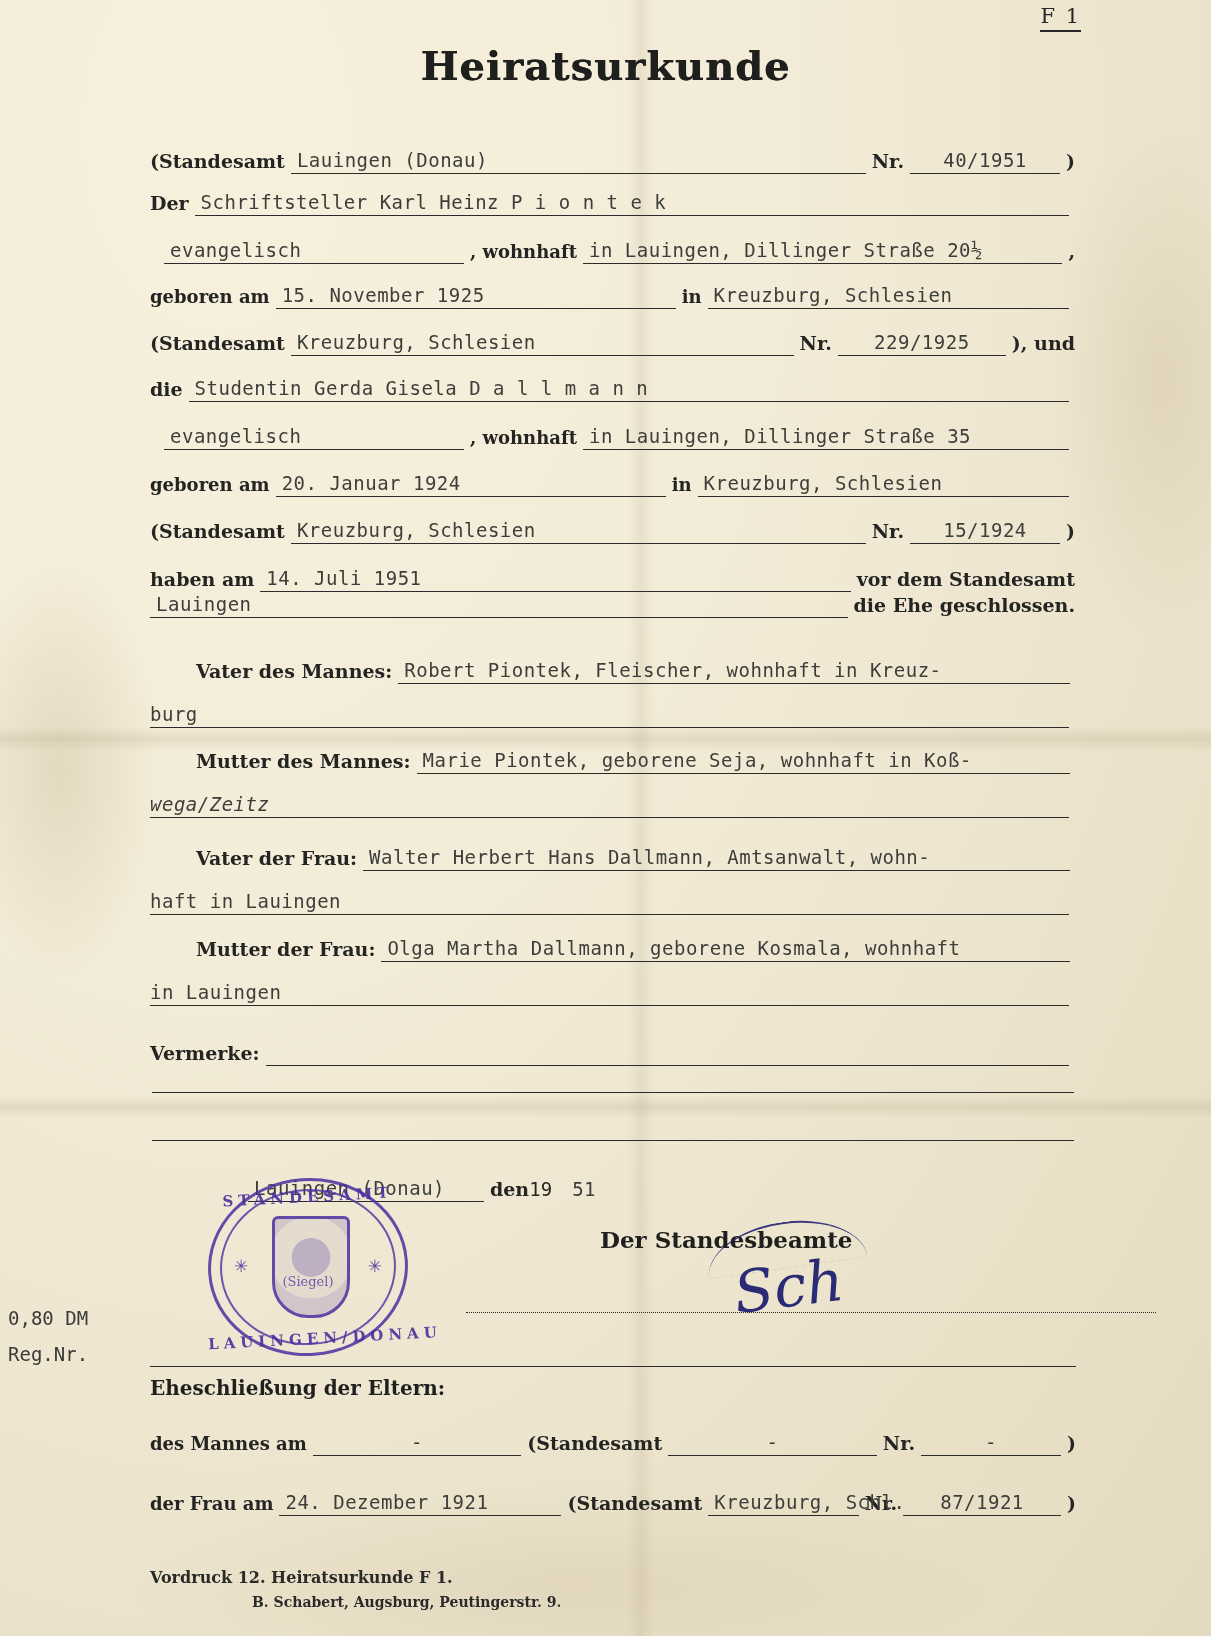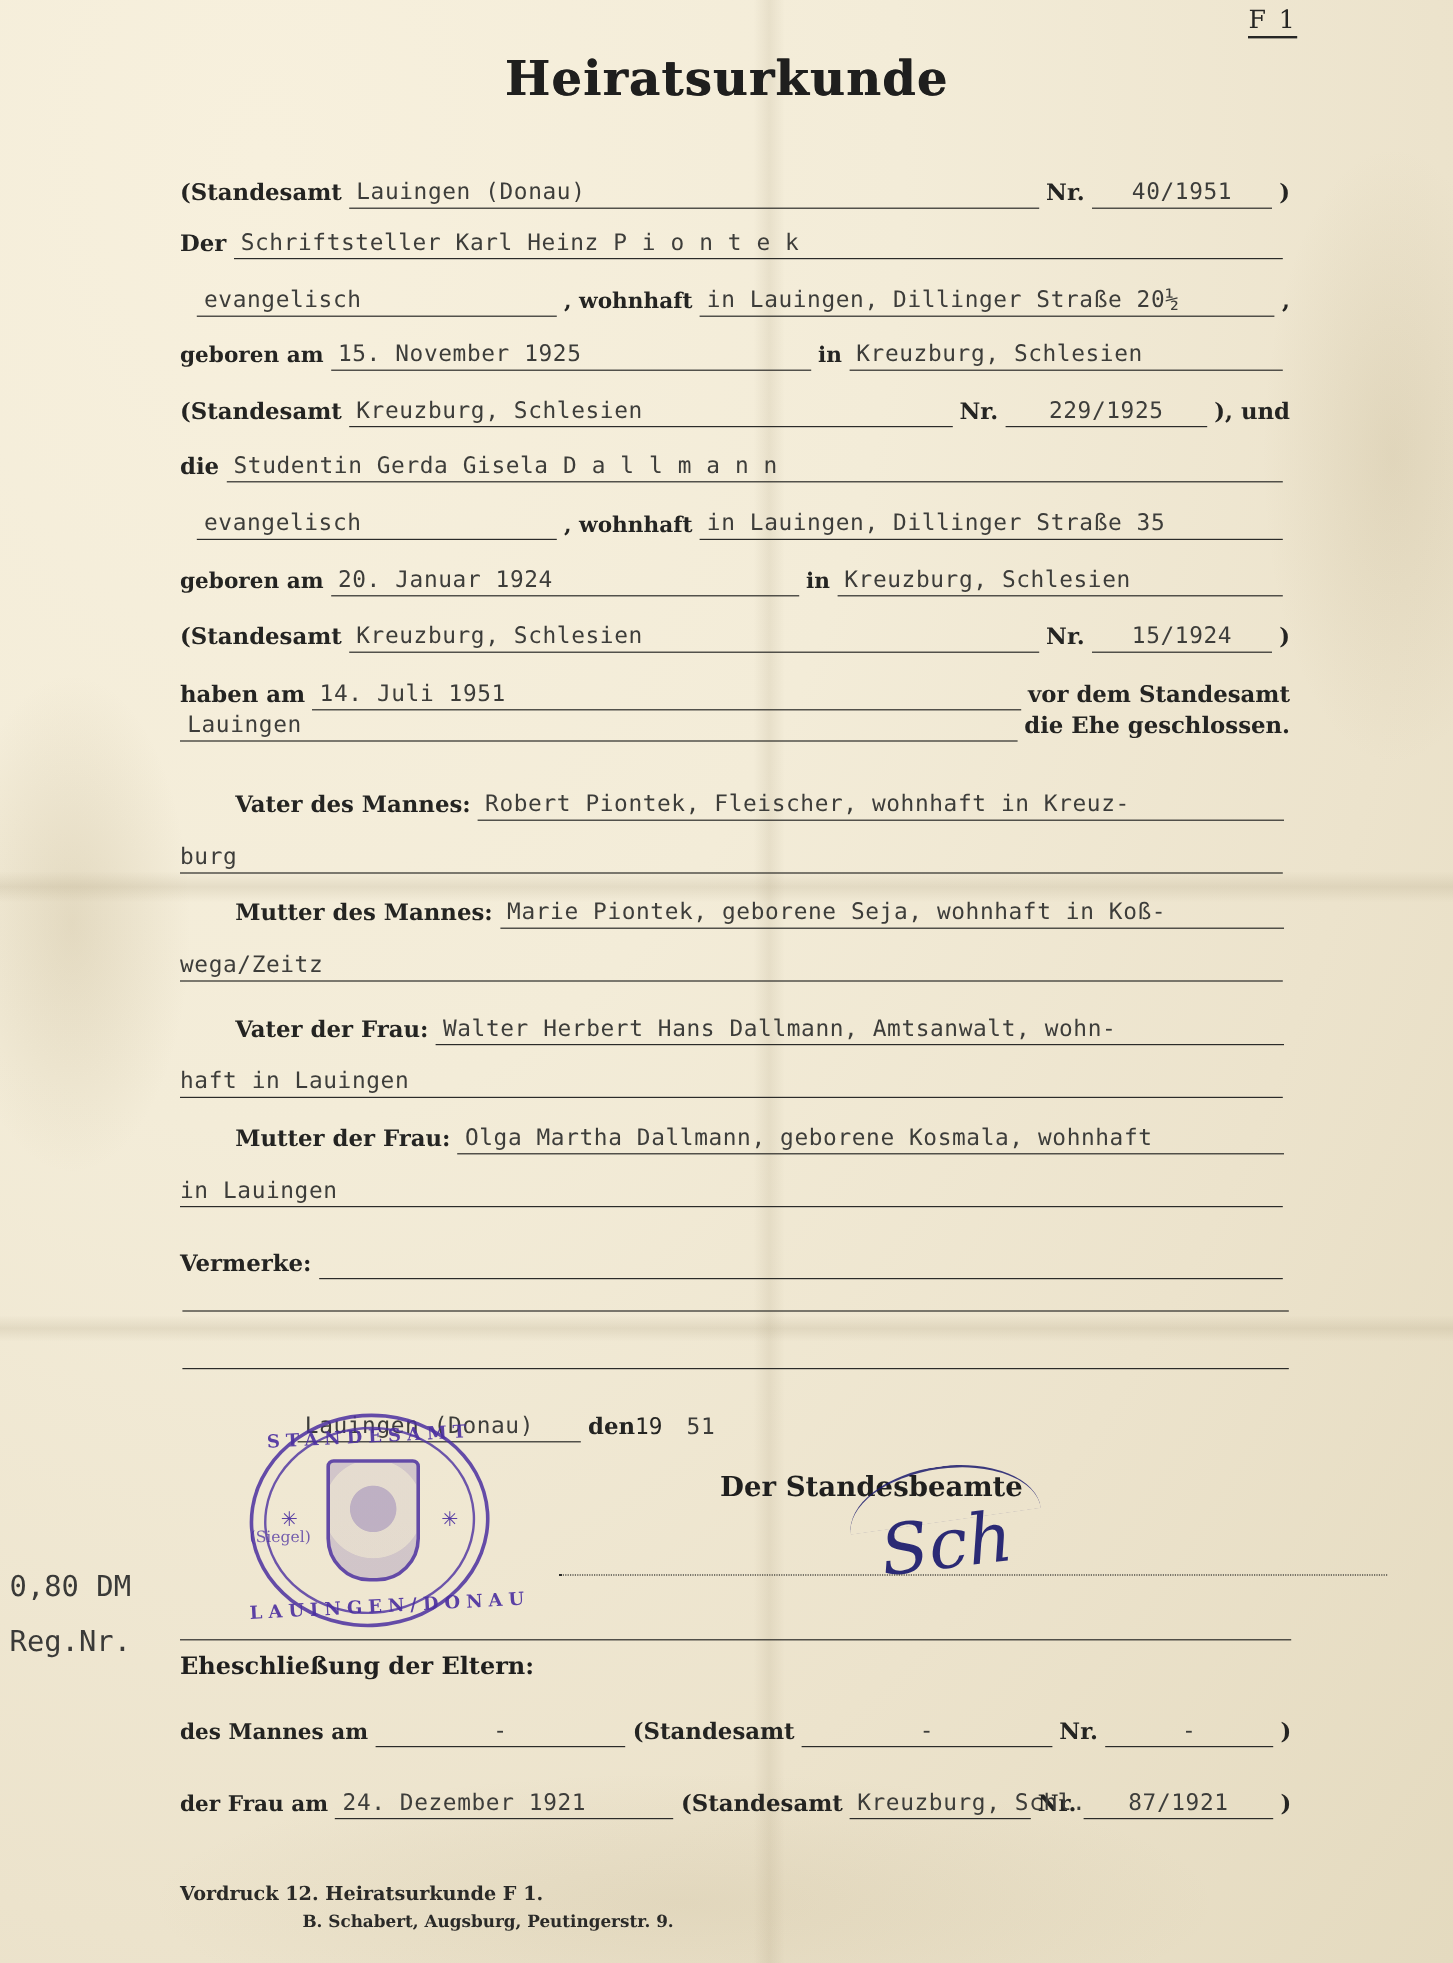--- a/index.html
+++ b/index.html
@@ -164,20 +164,21 @@
   #seal .seal-top { top: 10px; transform: rotate(-3deg); }
   #seal .seal-bot { bottom: 8px; transform: rotate(-3deg) scaleX(1); }
   #seal .seal-star-l, #seal .seal-star-r {
     position:absolute; top: 78px; color:#4b2fa0; font-size: 17px; opacity:.9;
   }
   #seal .seal-star-l { left: 26px; }
   #seal .seal-star-r { right: 26px; }
   #seal .siegel {
     position: absolute;
     left: 0; right: 0; top: 96px;
+    text-align: center;
     color: #4b2fa0;
     font-family: "DejaVu Serif", serif;
     font-size: 13px;
     opacity: 0.75;
   }
 
   
   #signature {
     position: absolute;
     left: 735px; top: 1248px;
@@ -198,21 +199,21 @@
     transform: rotate(-8deg);
     opacity:.85;
     pointer-events:none;
   }
 
   
   #fee {
     position: absolute;
     left: 8px; top: 1300px;
     font-family: "DejaVu Sans Mono", monospace;
-    font-size: 24px;
+    font-size: 19px;
     color: #3a3a38;
     line-height: 1.9;
   }
 
   
   #footer1 {
     position: absolute;
     left: 150px; top: 1568px;
     font-family: "DejaVu Serif", serif;
     font-weight: 700;
@@ -368,21 +369,21 @@
       <span class="tx">Robert Piontek, Fleischer, wohnhaft in Kreuz-</span>
     </span>
   </div>
 
   <div class="row" style="top:730px;left:196px;width:880px;justify-content:space-between;">
     <span class="lbl">Mutter des Mannes:</span>
     <span class="fill">
       <span class="tx">Marie Piontek, geborene Seja, wohnhaft in Koß-</span>
     </span>
   </div>
-  <div class="row" style="top:774px;left:150px;width:925px;">
+  <div class="row" style="top:774px;left:150px;width:925px;font-style:italic;">
     <span class="fill" style="margin-left:0;">
       <span class="tx" style="left:0;">wega/Zeitz</span>
     </span>
   </div>
 
   <div class="row" style="top:827px;left:196px;width:880px;">
     <span class="lbl">Vater der Frau:</span>
     <span class="fill">
       <span class="tx">Walter Herbert Hans Dallmann, Amtsanwalt, wohn-</span>
     </span>

